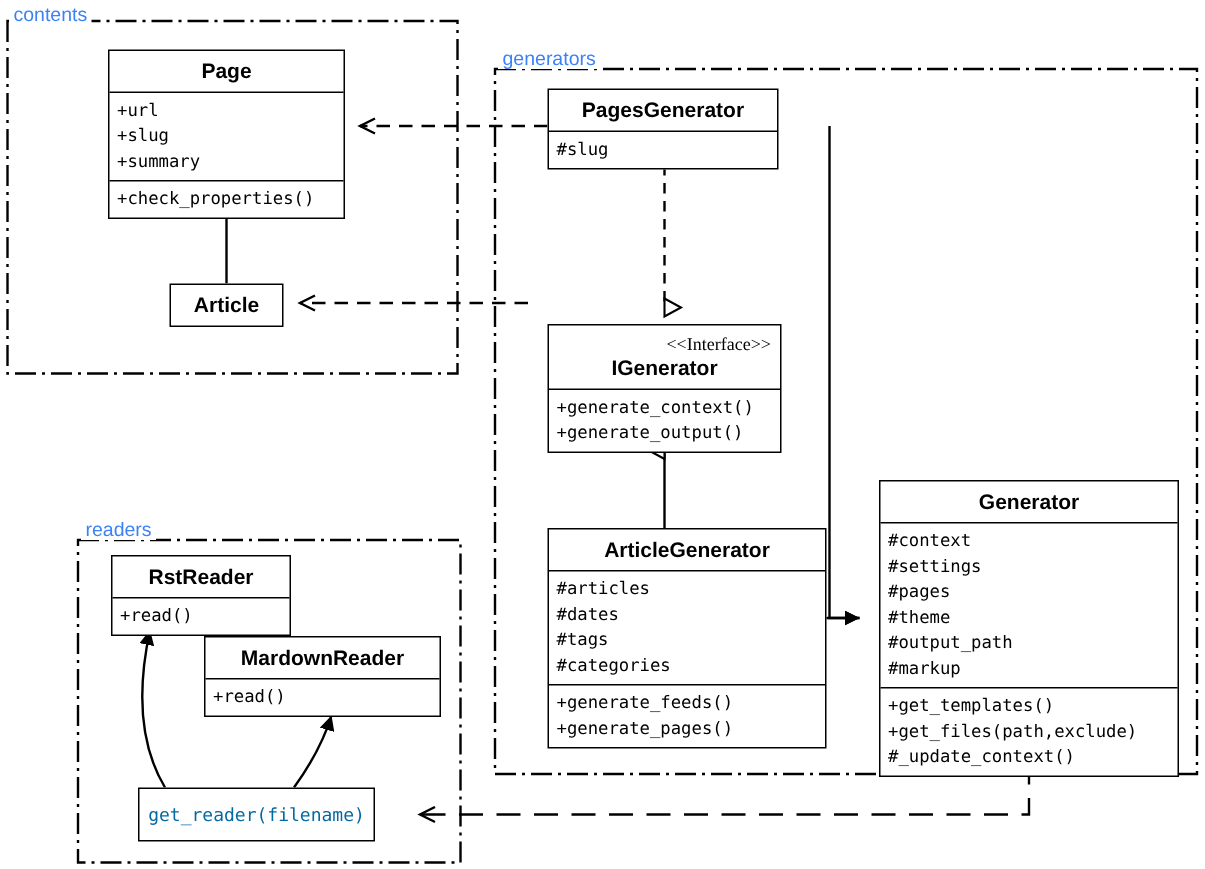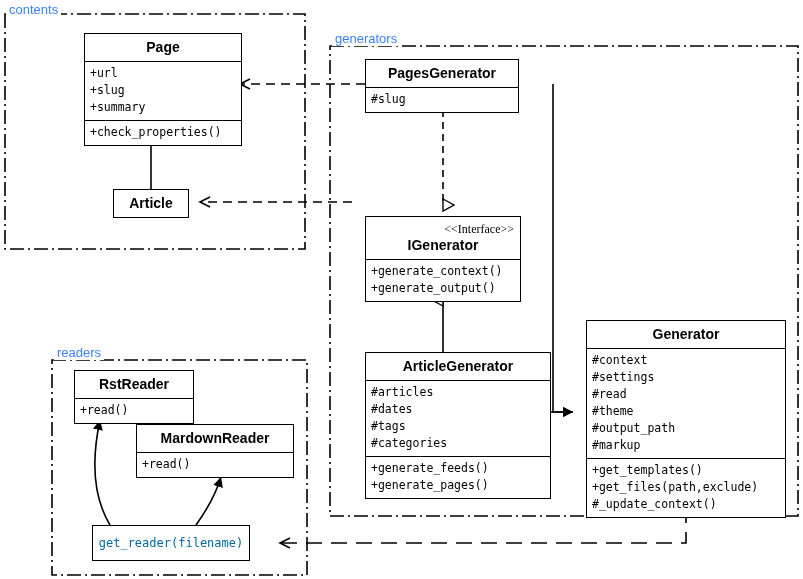--- a/index.html
+++ b/index.html
@@ -124,21 +124,21 @@
 
     <path d="M110,525 Q86,485 100,420" fill="none" stroke="#000000" stroke-width="1.6" marker-end="url(#solidarrow)"></path>
 
     <path d="M196,525 Q214,500 221,477" fill="none" stroke="#000000" stroke-width="1.6" marker-end="url(#solidarrow)"></path>
   </svg>
 
   <div class="pkg-label" style="left:6px; top:2px;">contents</div>
   <div class="pkg-label" style="left:332px; top:31px;">generators</div>
   <div class="pkg-label" style="left:54px; top:345px;">readers</div>
 
-  <div class="umlbox" style="left:72px; top:33px; width:158px;margin-left:12px;">
+  <div class="umlbox" style="left:72px; top:33px; width:158px;">
     <div class="title">Page</div>
     <div class="compartment">
       <div>+url</div>
       <div>+slug</div>
       <div>+summary</div>
     </div>
     <div class="compartment">
       <div>+check_properties()</div>
     </div>
   </div>
@@ -177,21 +177,21 @@
       <div>+generate_feeds()</div>
       <div>+generate_pages()</div>
     </div>
   </div>
 
   <div class="umlbox" style="left:586px; top:320px; width:200px;">
     <div class="title">Generator</div>
     <div class="compartment">
       <div>#context</div>
       <div>#settings</div>
-      <div>#read</div>
+      <div>#pages</div>
       <div>#theme</div>
       <div>#output_path</div>
       <div>#markup</div>
     </div>
     <div class="compartment">
       <div>+get_templates()</div>
       <div>+get_files(path,exclude)</div>
       <div>#_update_context()</div>
     </div>
   </div>

